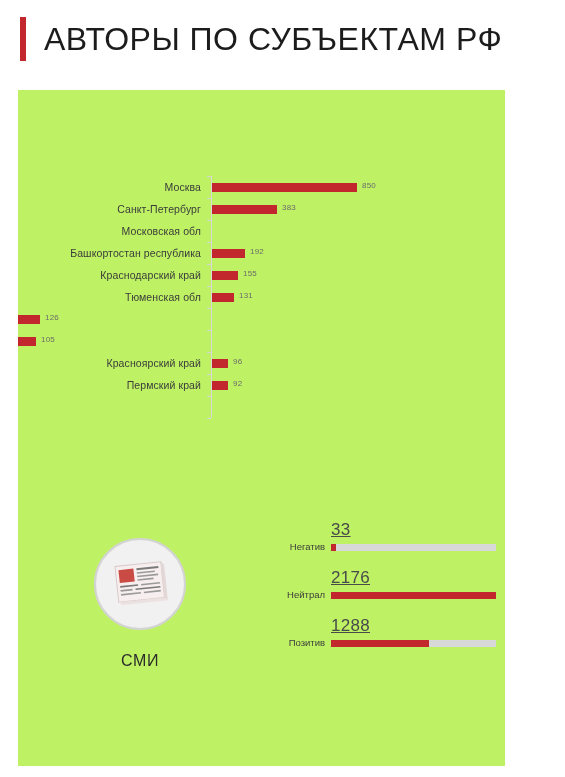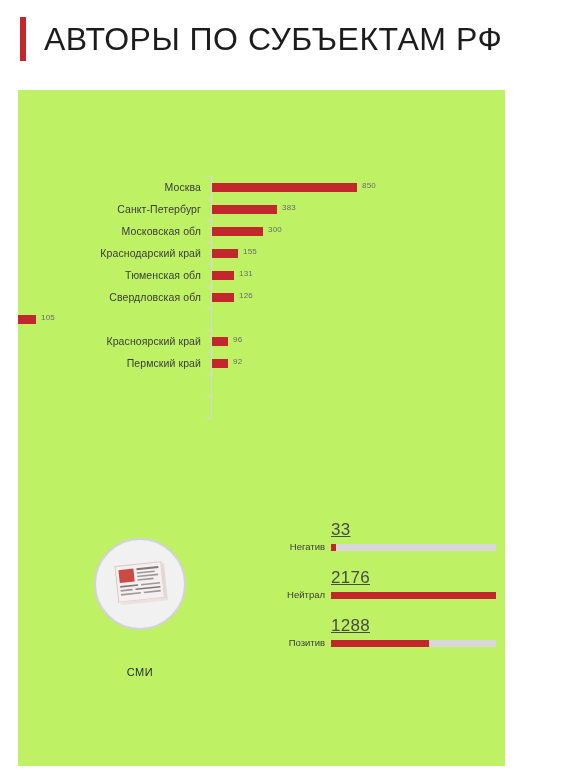--- a/index.html
+++ b/index.html
@@ -135,22 +135,22 @@
     height: 88px;
     margin: 0 auto;
     border: 2px solid #d3d3d3;
     border-radius: 50%;
     display: flex;
     align-items: center;
     justify-content: center;
     background: #f1f1f1;
   }
   .media-caption {
-    margin-top: 36px;
-    font-size: 11px;
+    margin-top: 22px;
+    font-size: 16px;
     color: #2b2b2b;
     letter-spacing: 0.6px;
   }
 
   .sentiments {
     position: absolute;
     left: 255px;
     top: 0;
     width: 260px;
   }
@@ -215,41 +215,43 @@
       </div>
       <div class="bar-row">
         <div class="bar-label">Санкт-Петербург</div>
         <div class="bar-track">
           <div class="bar-fill" style="width: 65px;"></div>
           <div class="bar-value" style="left: 70px;">383</div>
         </div>
       </div>
       <div class="bar-row">
         <div class="bar-label">Московская обл</div>
-        <div class="bar-track">
-          <div class="bar-fill" style="width: 51px;"></div>
-          <div class="bar-value" style="left: 56px;">300</div>
+      </div>
+      <div class="bar-row">
+        <div class="bar-label">Башкортостан республика</div>
+        <div class="bar-track">
+          <div class="bar-fill" style="width: 33px;"></div>
+          <div class="bar-value" style="left: 38px;">192</div>
         </div>
       </div>
       <div class="bar-row">
         <div class="bar-label">Краснодарский край</div>
         <div class="bar-track">
           <div class="bar-fill" style="width: 26px;"></div>
           <div class="bar-value" style="left: 31px;">155</div>
         </div>
       </div>
       <div class="bar-row">
         <div class="bar-label">Тюменская обл</div>
         <div class="bar-track">
           <div class="bar-fill" style="width: 22px;"></div>
           <div class="bar-value" style="left: 27px;">131</div>
         </div>
       </div>
       <div class="bar-row">
-        <div class="bar-label">Свердловская обл</div>
         <div class="bar-track">
           <div class="bar-fill" style="width: 22px;"></div>
           <div class="bar-value" style="left: 27px;">126</div>
         </div>
       </div>
       <div class="bar-row">
         <div class="bar-track">
           <div class="bar-fill" style="width: 18px;"></div>
           <div class="bar-value" style="left: 23px;">105</div>
         </div>

